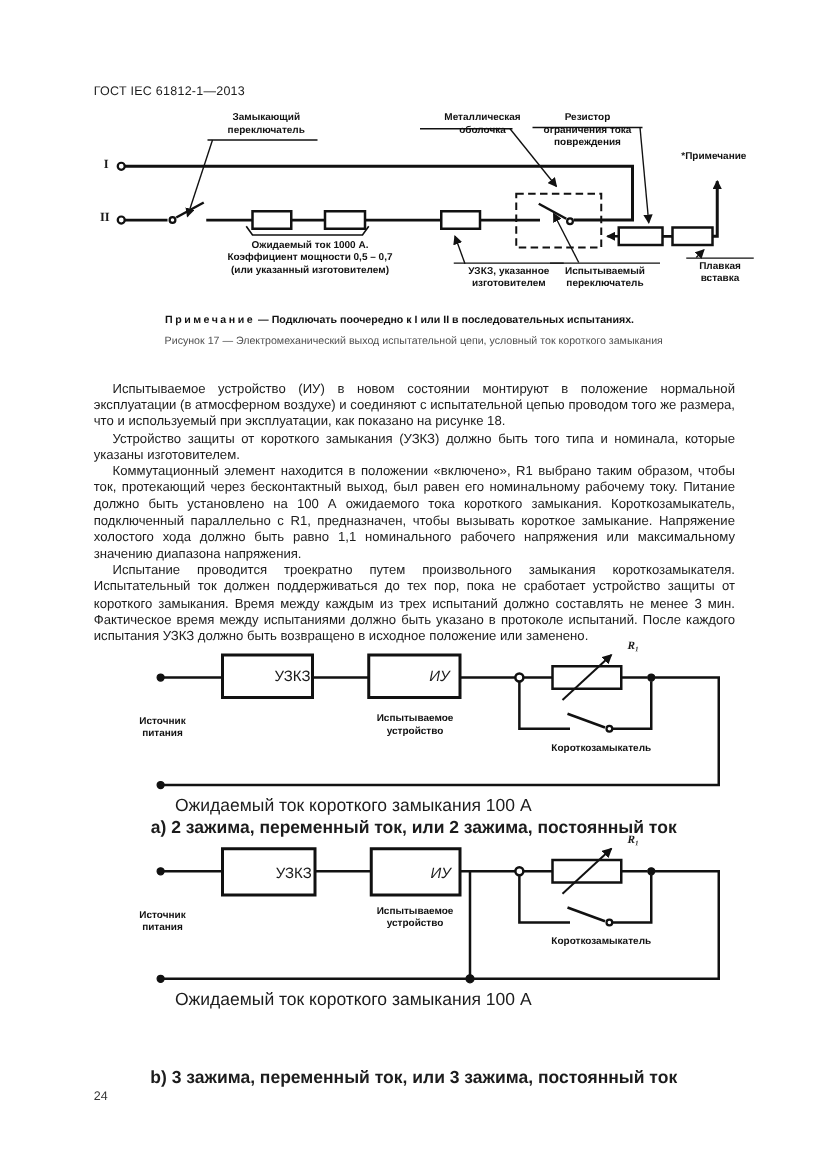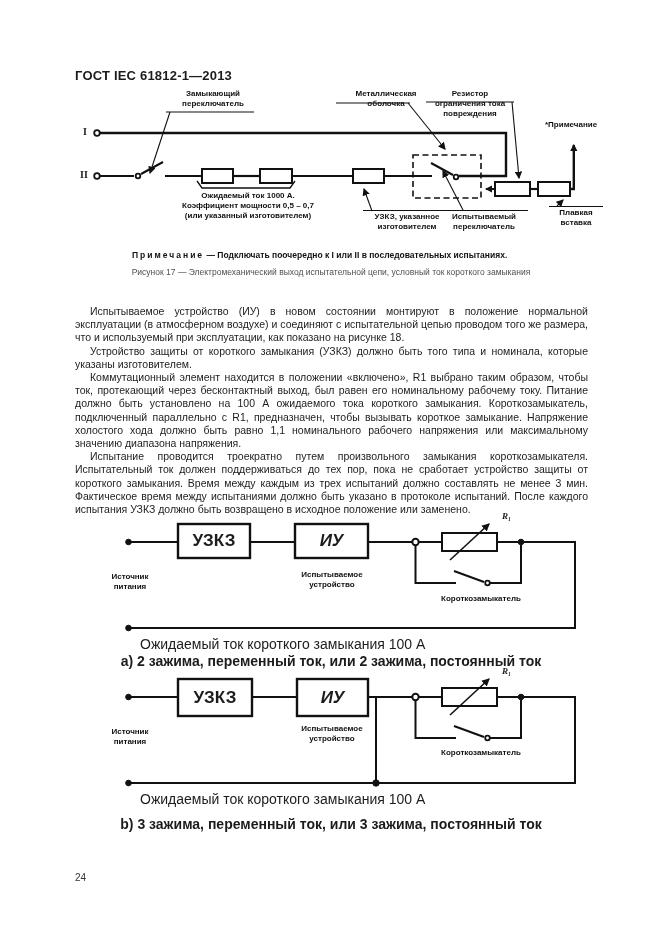--- a/index.html
+++ b/index.html
@@ -1,30 +1,30 @@
 <!DOCTYPE html>
 <html><head>
 <meta charset="utf-8">
 <style>
   html,body{margin:0;padding:0;background:#e8e8e8;}
   .page{position:relative;width:661px;height:936px;background:#ffffff;margin:0 auto;
         font-family:"Liberation Sans",sans-serif;color:#1c1c1c;overflow:hidden;}
   .abs{position:absolute;}
-  .hdr{font-size:13px;font-weight:bold;letter-spacing:.2px;}
+  .hdr{font-size:10px;font-weight:normal;letter-spacing:.2px;}
   .dlabel{font-size:8px;font-weight:bold;line-height:1.28;white-space:pre-line;text-align:center;color:#111;}
   .dlabel.left{text-align:left;}
   .termlbl{font-size:10px;font-weight:bold;font-family:"Liberation Serif",serif;}
   .note{font-size:8.5px;font-weight:bold;color:#111;width:505px;}
   .note .sp{letter-spacing:2px;}
   .figcap{font-size:8.5px;color:#4f4f4f;width:512px;text-align:center;}
   .sechead{font-size:10.5px;font-weight:bold;}
   .sechead .num{margin-right:8px;}
   .bodytext{width:513px;font-size:10.5px;line-height:13.2px;text-align:justify;}
   .bodytext p{margin:0;text-indent:15px;}
-  .boxlbl{display:flex;align-items:center;justify-content:center;font-size:17px;font-weight:bold;}
+  .boxlbl{display:flex;align-items:center;justify-content:center;font-size:12px;font-weight:normal;padding-left:20px;}
   .ital{font-style:italic;}
   .r1{font-size:9px;font-weight:bold;font-style:italic;font-family:"Liberation Serif",serif;margin-left:44px;}
   .curlbl{font-size:14px;font-weight:normal;white-space:nowrap;}
   .subcap{font-size:14px;font-weight:bold;width:512px;text-align:center;}
   .pageno{font-size:10px;color:#333;}
   svg{position:absolute;left:0;}
 </style>
 </head>
 <body>
 
@@ -188,17 +188,17 @@
   </svg>
   <div class="abs boxlbl" style="left:178px;top:679px;width:74px;height:37px;">УЗКЗ</div>
   <div class="abs boxlbl ital" style="left:297px;top:679px;width:71px;height:37px;">ИУ</div>
   <div class="abs r1" style="left:458px;top:666px;">R₁</div>
   <div class="abs dlabel" style="left:100px;top:727px;width:60px;">Источник
 питания</div>
   <div class="abs dlabel" style="left:293px;top:724px;width:78px;">Испытываемое
 устройство</div>
   <div class="abs dlabel" style="left:425px;top:748px;width:112px;">Короткозамыкатель</div>
   <div class="abs curlbl" style="left:140px;top:791px;">Ожидаемый ток короткого замыкания 100 А</div>
-  <div class="abs subcap" style="left:75px;top:816px;">b) 3 зажима, переменный ток, или 3 зажима, постоянный ток</div>
+  <div class="abs subcap" style="left:75px;top:853px;">b) 3 зажима, переменный ток, или 3 зажима, постоянный ток</div>
 
   <div class="abs pageno" style="left:75px;top:872px;">24</div>
 
 </div>
 
 </body></html>

